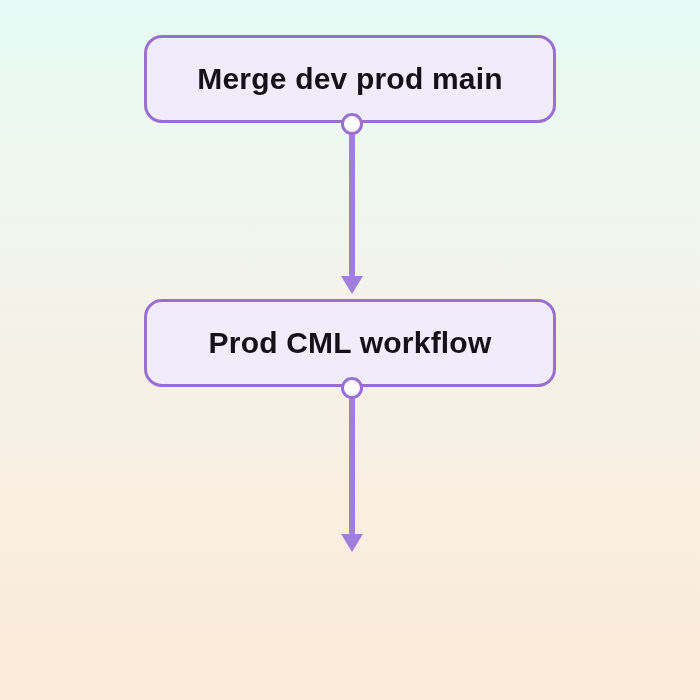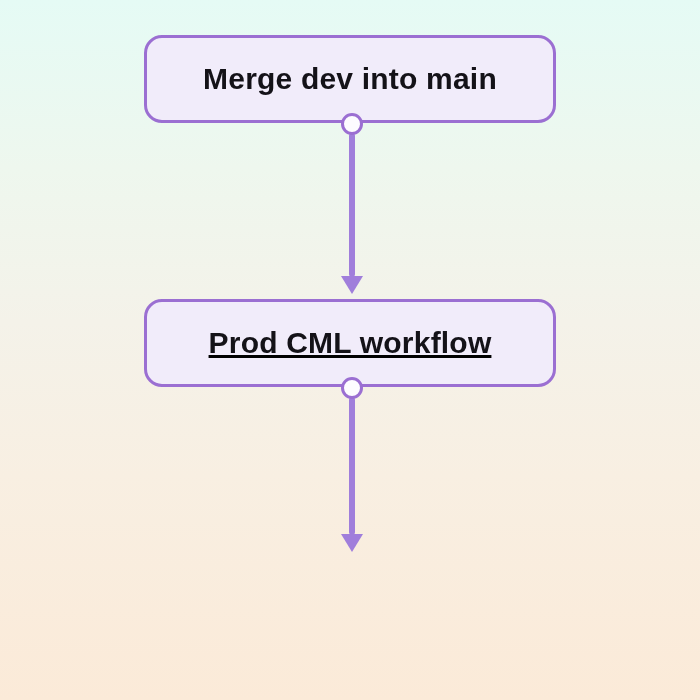--- a/index.html
+++ b/index.html
@@ -37,21 +37,21 @@
     justify-content: center;
   }
   .node-label {
     color: #141218;
     font-size: 30px;
     font-weight: 700;
     letter-spacing: 0.2px;
     white-space: nowrap;
   }
   .node-1 { top: 35px; }
-  .node-2 { top: 299px; text-decoration: underline; }
+  .node-2 { top: 299px; }
   .node-3 { top: 561px; }
 
   .connector-dot {
     position: absolute;
     left: 341px;
     width: 22px;
     height: 22px;
     box-sizing: border-box;
     background: #fdfcff;
     border: 3px solid #9b6fd2;
@@ -84,21 +84,21 @@
   }
   .head-1 { top: 276px; }
   .head-2 { top: 534px; }
 </style>
 </head>
 <body>
 
 <div class="canvas">
 
   <div class="node node-1">
-    <span class="node-label">Merge dev into main</span>
+    <span class="node-label">Merge dev prod main</span>
   </div>
 
   <span class="connector-dot dot-1"></span>
   <span class="connector-line line-1"></span>
   <span class="arrowhead head-1"></span>
 
   <div class="node node-2">
     <span class="node-label">Prod CML workflow</span>
   </div>
 

